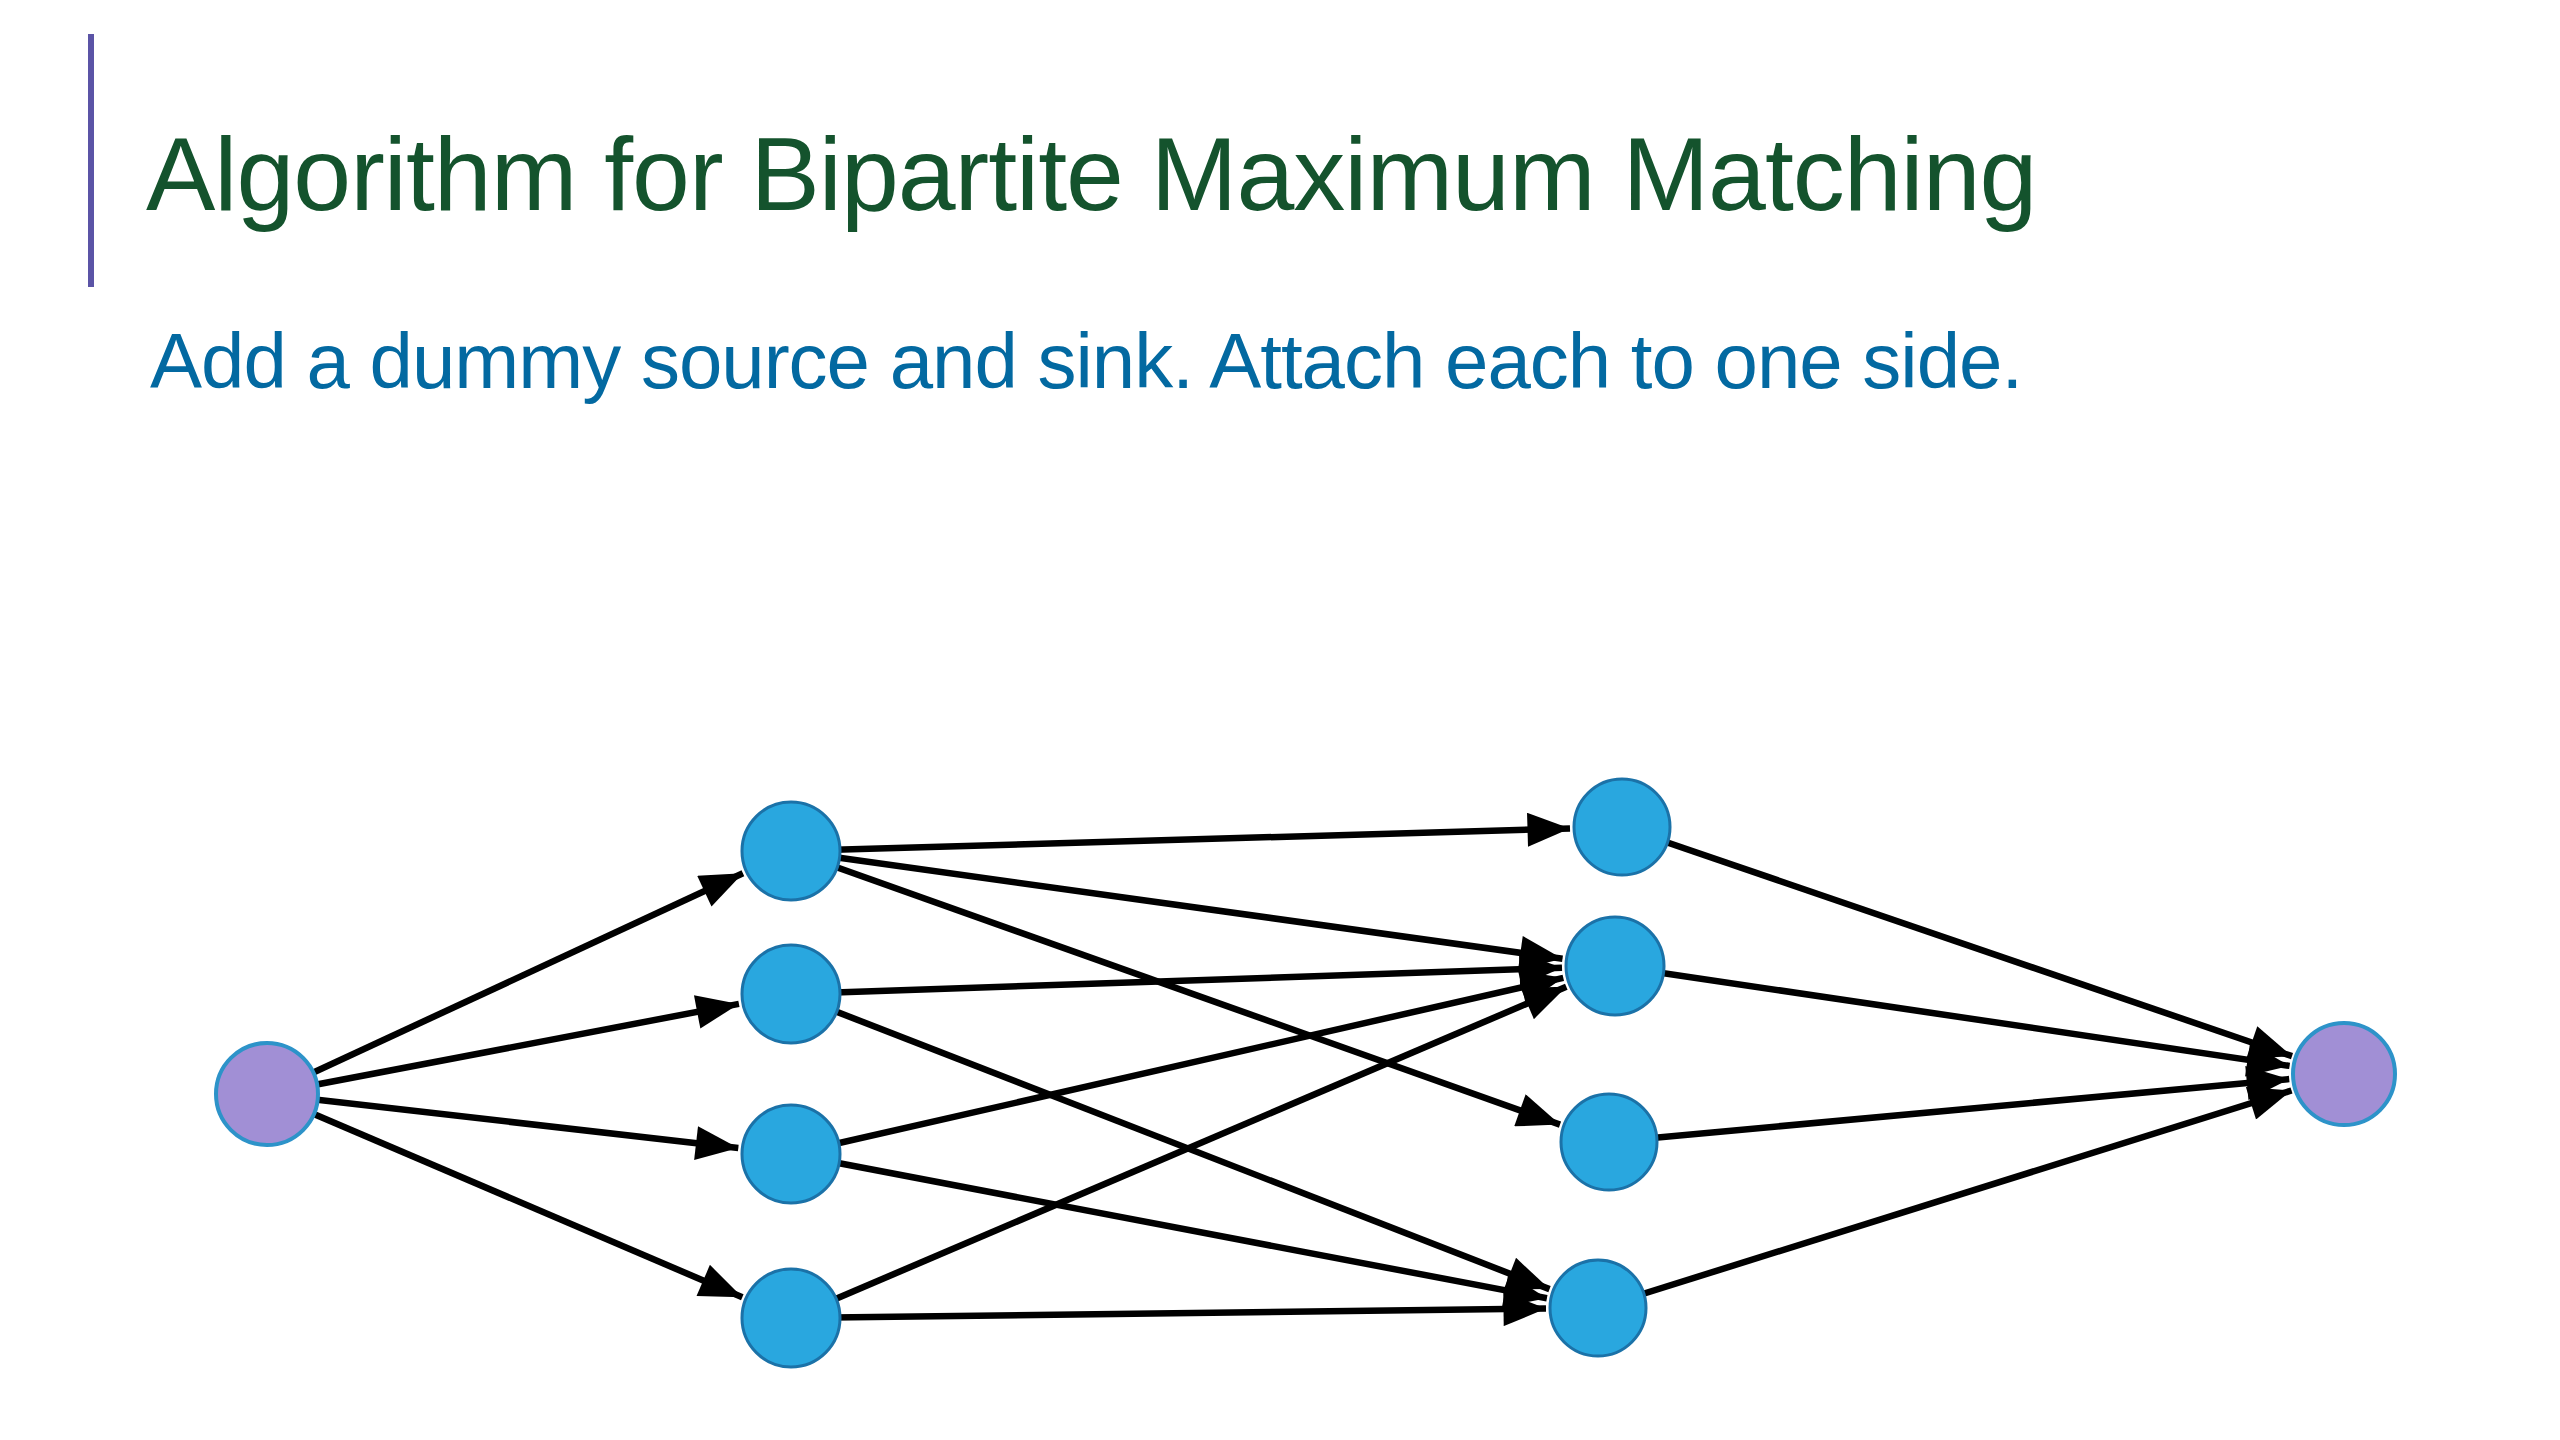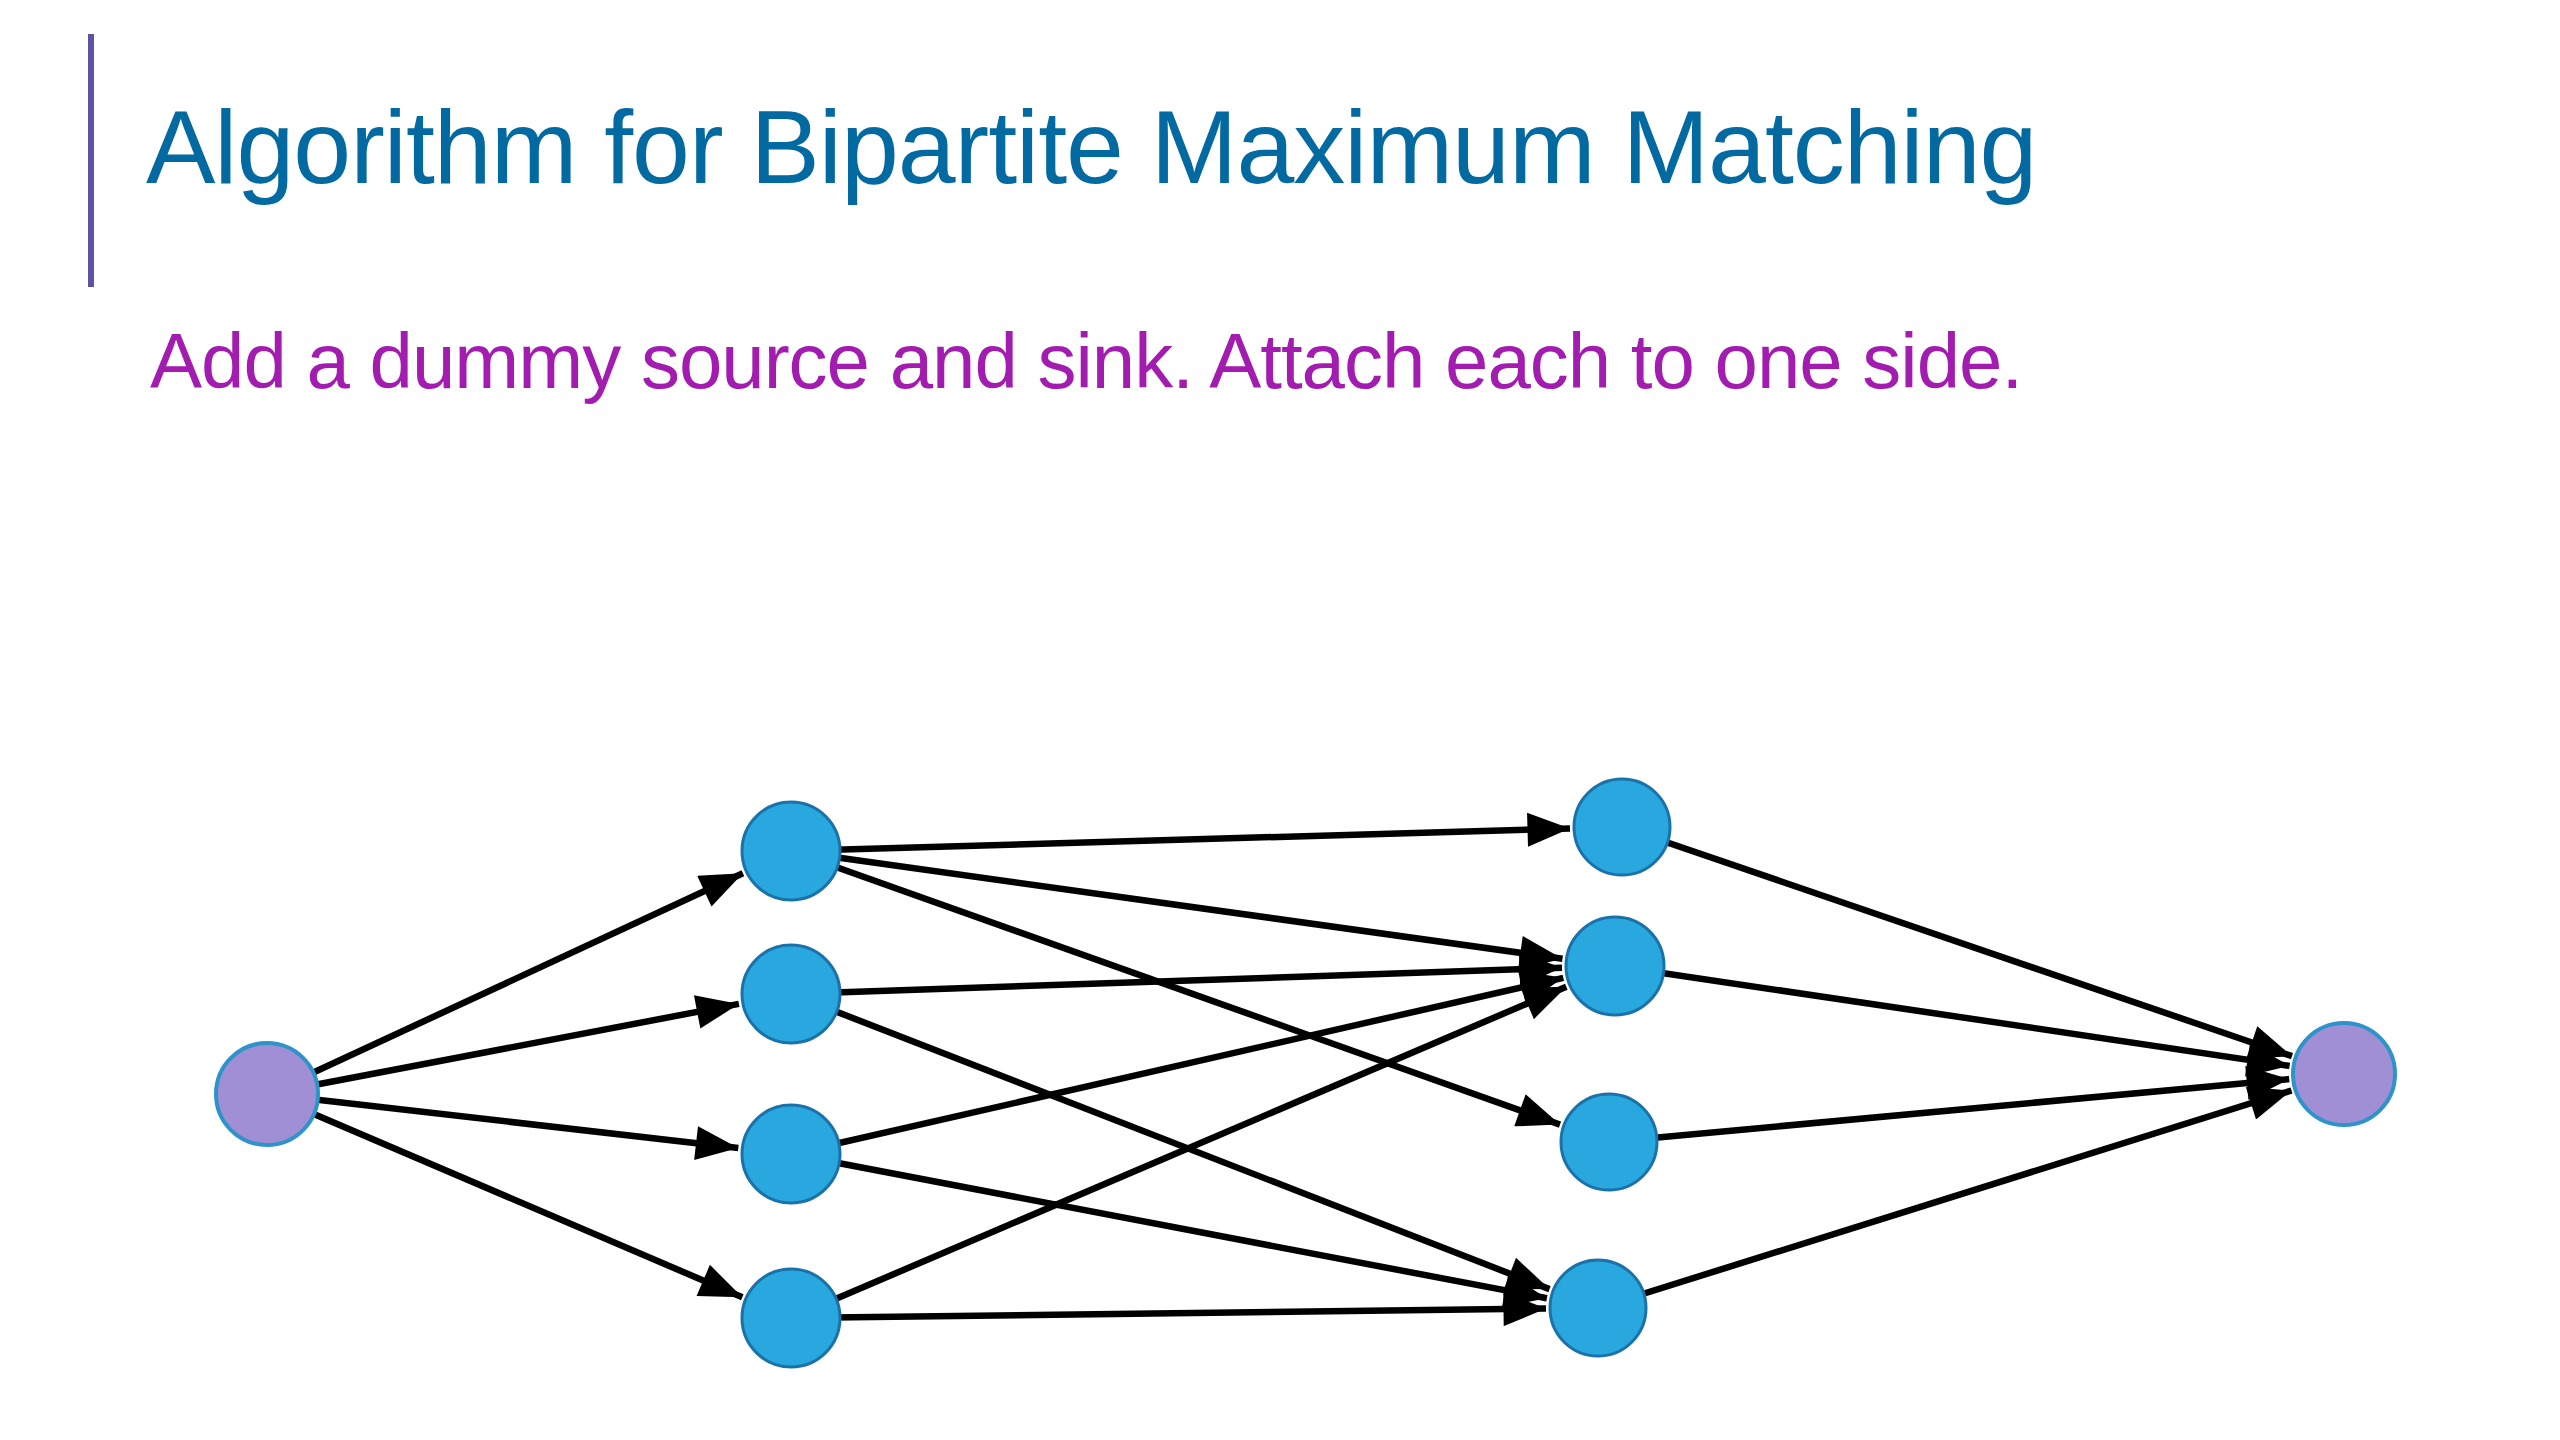--- a/index.html
+++ b/index.html
@@ -55,22 +55,22 @@
     top: 0;
     width: 2560px;
     height: 1440px;
   }
 </style>
 </head>
 <body>
 
 <div class="slide" style="background: rgb(255, 255, 255);">
   <div class="accent-bar" style="background: rgb(91, 84, 166);"></div>
-  <h1 class="page-title" style="color: #0369a1;">Algorithm for Bipartite Maximum Matching</h1>
-  <div class="body-text" style="color: #a21caf;">
+  <h1 class="page-title" style="color: #14532d; margin-top: 27px;">Algorithm for Bipartite Maximum Matching</h1>
+  <div class="body-text" style="color: #0369a1;">
     <div>Add a dummy source and sink. Attach each to one side.</div>
   </div>
   <svg class="diagram-svg" id="diagram" viewBox="0 0 2560 1440" xmlns="http://www.w3.org/2000/svg">
       <defs>
         <marker id="arrowhead" viewBox="0 0 10 8" refX="10" refY="4" markerUnits="userSpaceOnUse" markerWidth="46" markerHeight="34" orient="auto">
           <path d="M0,0 L10,4 L0,8 Z" fill="#000000"></path>
         </marker>
       </defs>
       <line x1="267" y1="1094" x2="742.9" y2="873.3" stroke="#000000" stroke-width="6.5" marker-end="url(#arrowhead)"></line>
       <line x1="267" y1="1094" x2="738.9" y2="1003.9" stroke="#000000" stroke-width="6.5" marker-end="url(#arrowhead)"></line>

